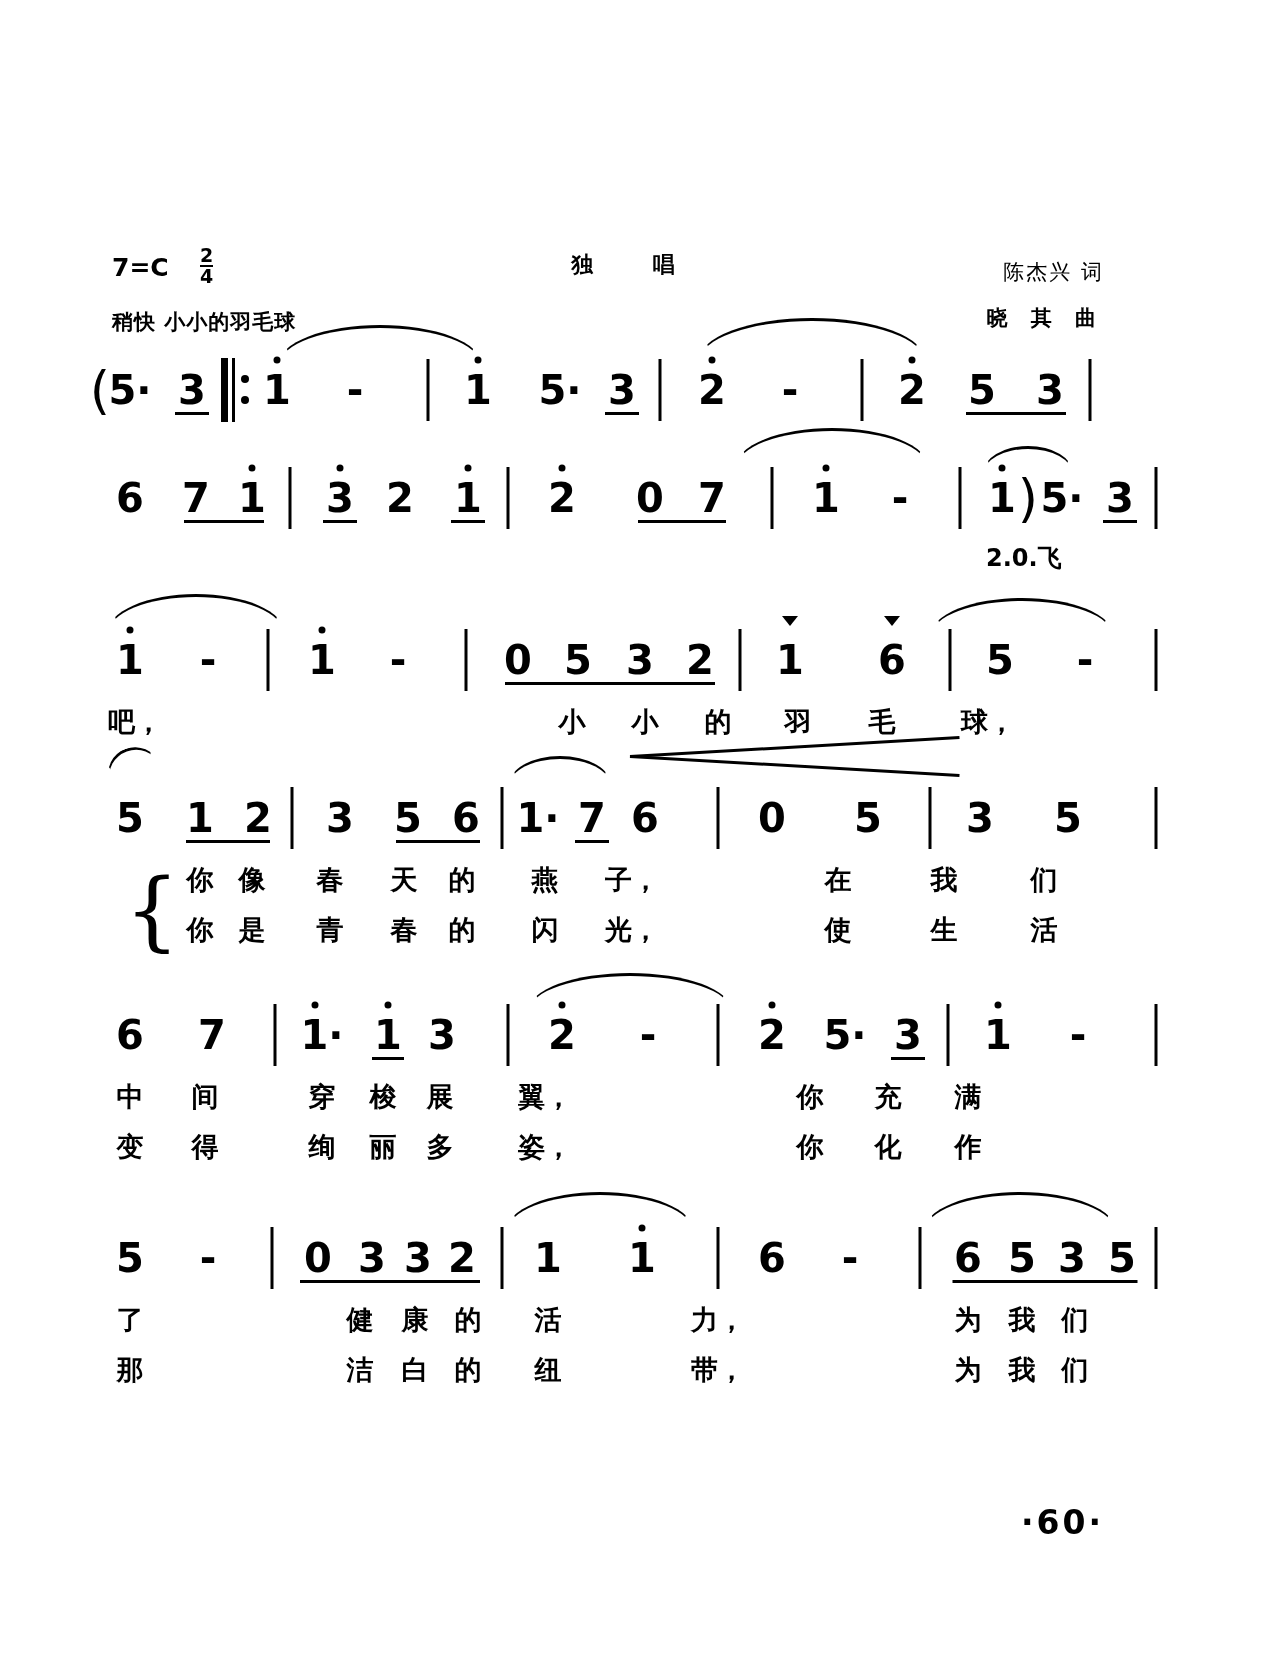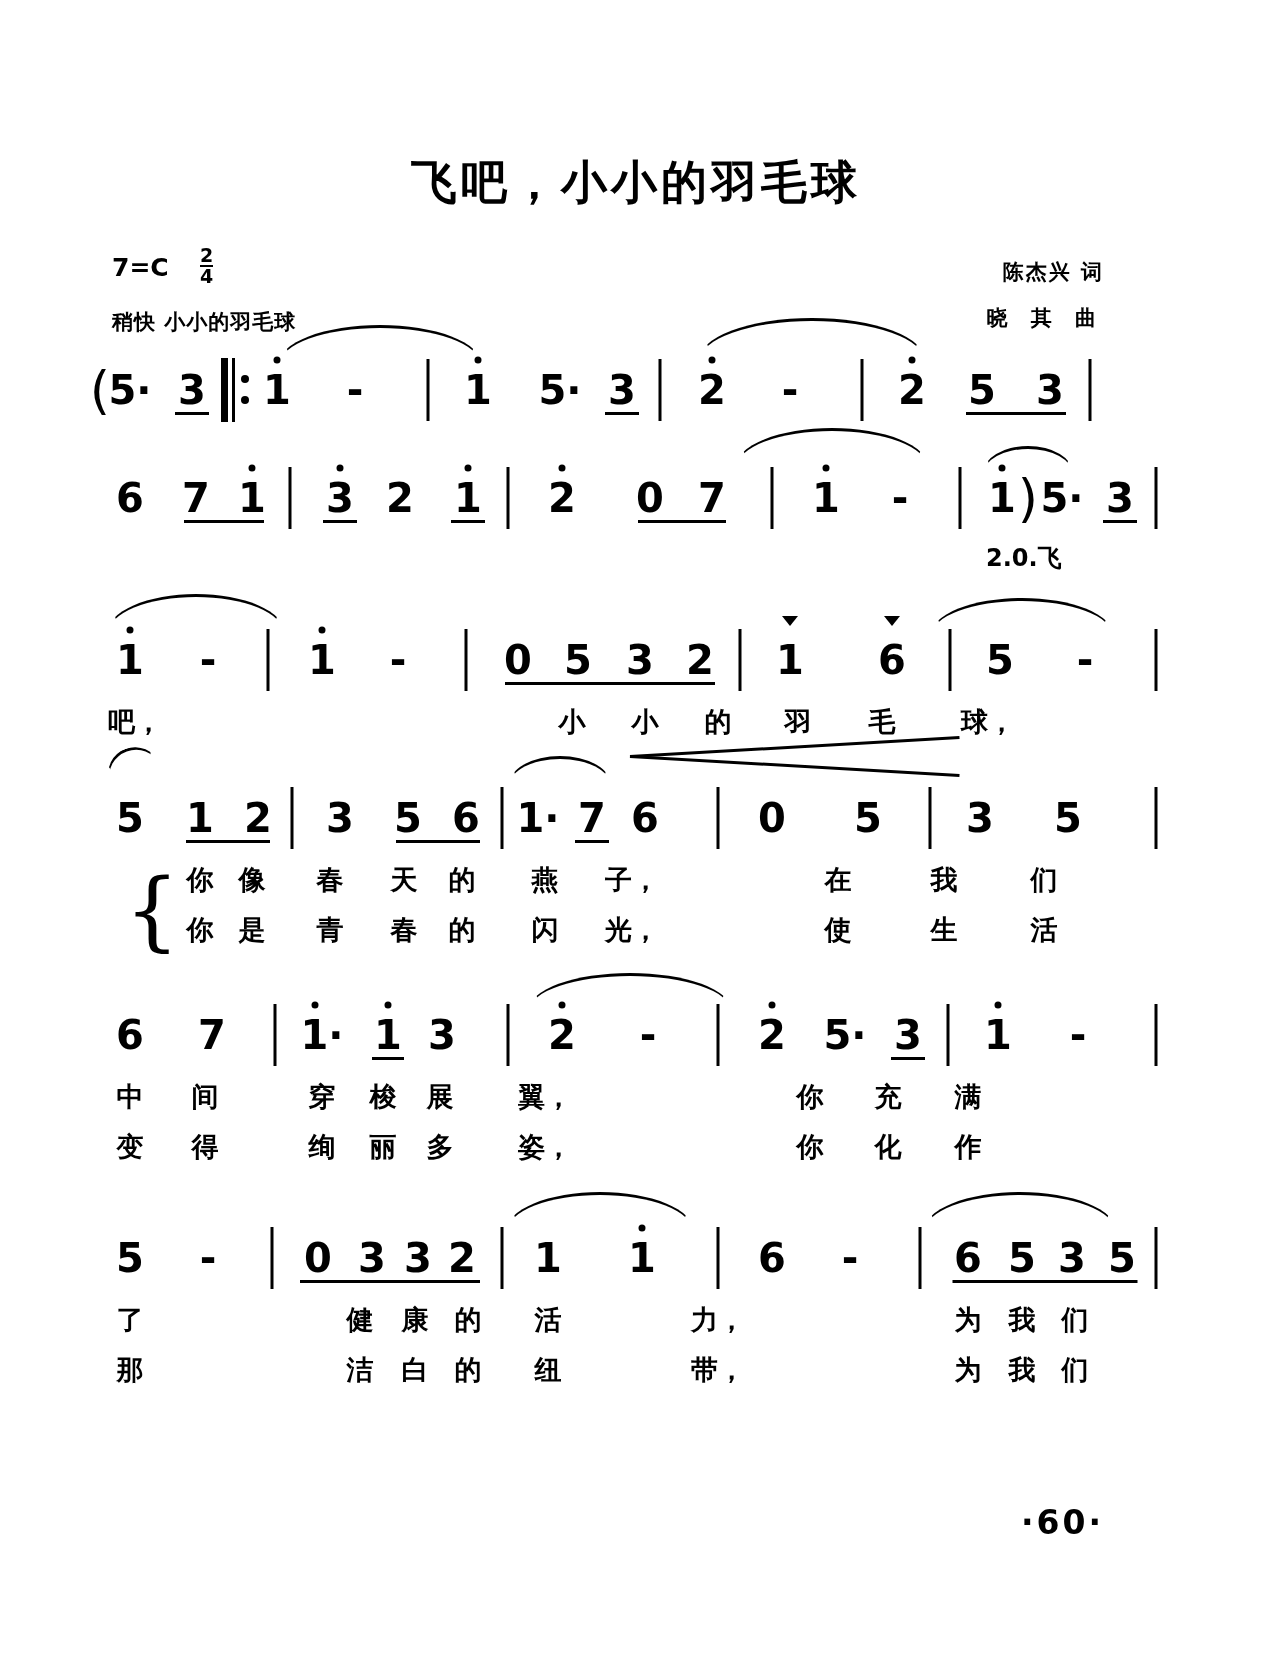--- a/index.html
+++ b/index.html
@@ -66,21 +66,21 @@
     left: 112px;
     font-size: 21px;
     font-weight: bold;
     letter-spacing: 1px;
   }
   .credit-lyric {
     position: absolute;
     top: 258px;
     right: 168px;
     font-size: 21px;
-    font-weight: bold;
+    font-weight: normal;
     letter-spacing: 2px;
   }
   .credit-music {
     position: absolute;
     top: 304px;
     right: 168px;
     font-size: 21px;
     font-weight: bold;
     letter-spacing: 8px;
   }
@@ -187,21 +187,21 @@
     font-size: 33px;
     font-weight: bold;
     letter-spacing: 3px;
   }
 </style>
 </head>
 <body>
 
 <div class="page">
 
-  <div class="title">飞吧，小小的羽毛球</div>
+  <div class="subtitle">独  唱</div>
 
   <div class="keysig">7=C</div>
   <div class="meter">
     <span class="num">2</span>
     <span class="den">4</span>
   </div>
   <div class="tempo">稍快  小小的羽毛球</div>
   <div class="credit-lyric">陈杰兴 词</div>
   <div class="credit-music">晓 其 曲</div>
 

